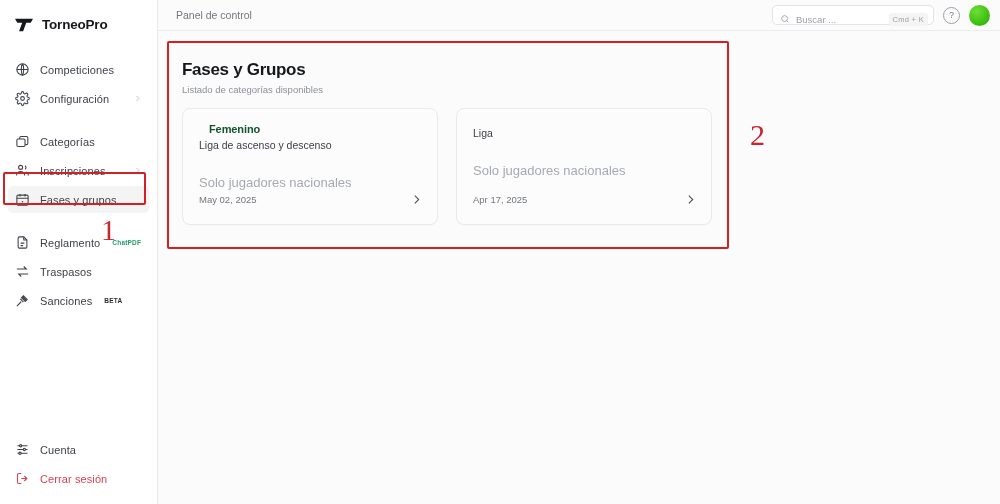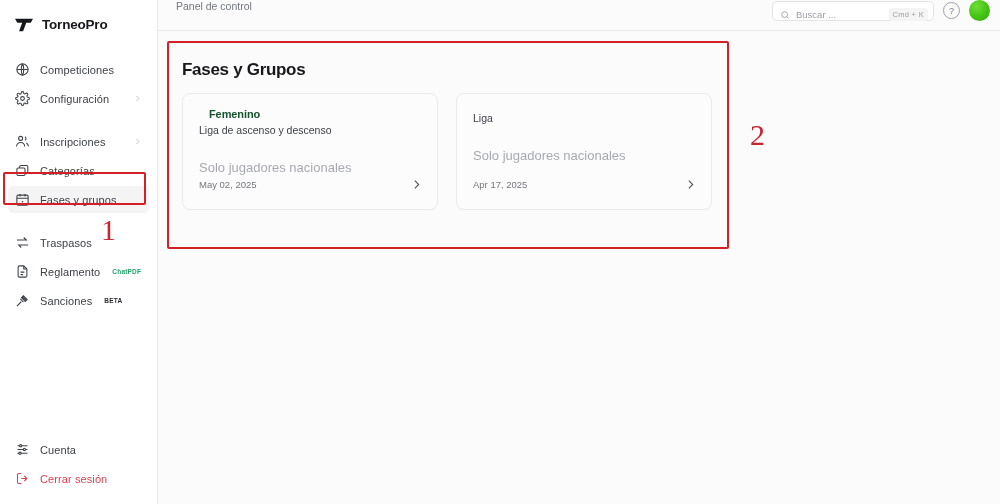--- a/index.html
+++ b/index.html
@@ -54,21 +54,21 @@
 
   .sidebar-footer { margin-top: auto; padding: 0 8px 10px 8px; }
   .nav-item.logout .lbl, .nav-item.logout .ico { color: #d94352; }
 
   
   .main { flex: 1 1 auto; height: 504px; background: #fbfbfb; display: flex; flex-direction: column; }
   .topbar {
     height: 31px; flex: 0 0 31px;
     background: #fbfbfb;
     border-bottom: 1px solid #ececee;
-    display: flex; align-items: flex-start;
+    display: flex; align-items: center;
     padding: 0 10px 0 18px;
   }
   .breadcrumb { font-size: 10.5px; color: #73777e; }
   .topbar-right { margin-left: auto; display: flex; align-items: center; gap: 9px; }
   .search-box {
     width: 162px; height: 20px;
     background: #ffffff; border: 1px solid #e4e4e7;
     border-radius: 5px; display: flex; align-items: center;
     padding: 8px 5px 0 7px; gap: 6px;
   }
@@ -168,65 +168,65 @@
               <path d="M9 5l7 7-7 7"></path>
             </svg>
         </div>
       </div>
 
       <div class="nav-sep"></div>
 
       <div class="nav-group">
         <div class="nav-item">
           <svg class="ico" viewBox="0 0 24 24" fill="none" stroke="currentColor" stroke-width="1.7">
+            <rect x="3" y="8" width="13" height="12" rx="2"></rect>
+              <path d="M7.5 8V6a2 2 0 0 1 2-2h9a2 2 0 0 1 2 2v9a2 2 0 0 1-2 2h-2"></path>
+          </svg>
+          <span class="lbl">Categorías</span>
+        </div>
+
+        <div class="nav-item">
+          <svg class="ico" viewBox="0 0 24 24" fill="none" stroke="currentColor" stroke-width="1.7">
             <circle cx="9" cy="7" r="3.2"></circle>
               <path d="M2.5 20a6.5 6.5 0 0 1 13 0"></path>
               <path d="M16 4.5a3.2 3.2 0 0 1 0 5.6M18 14.5a6 6 0 0 1 3.5 5.5"></path>
           </svg>
           <span class="lbl">Inscripciones</span>
           <svg class="chev" viewBox="0 0 24 24" fill="none" stroke="currentColor" stroke-width="2.4">
               <path d="M9 5l7 7-7 7"></path>
             </svg>
         </div>
 
-        <div class="nav-item">
-          <svg class="ico" viewBox="0 0 24 24" fill="none" stroke="currentColor" stroke-width="1.7">
-            <rect x="3" y="8" width="13" height="12" rx="2"></rect>
-              <path d="M7.5 8V6a2 2 0 0 1 2-2h9a2 2 0 0 1 2 2v9a2 2 0 0 1-2 2h-2"></path>
-          </svg>
-          <span class="lbl">Categorías</span>
-        </div>
-
         <div class="nav-item active">
           <svg class="ico" viewBox="0 0 24 24" fill="none" stroke="currentColor" stroke-width="1.7">
             <rect x="3" y="5" width="18" height="16" rx="2"></rect>
               <path d="M3 10h18M8 3v4M16 3v4"></path>
               <circle cx="12" cy="15.5" r="1.2" fill="currentColor" stroke="none"></circle>
           </svg>
           <span class="lbl">Fases y grupos</span>
         </div>
       </div>
 
       <div class="nav-sep"></div>
 
       <div class="nav-group">
         <div class="nav-item">
           <svg class="ico" viewBox="0 0 24 24" fill="none" stroke="currentColor" stroke-width="1.7">
-            <path d="M3 8h15l-4-4M21 16H6l4 4"></path>
-          </svg>
-          <span class="lbl">Traspasos</span>
-        </div>
-
-        <div class="nav-item">
-          <svg class="ico" viewBox="0 0 24 24" fill="none" stroke="currentColor" stroke-width="1.7">
             <path d="M14 3H7a2 2 0 0 0-2 2v14a2 2 0 0 0 2 2h10a2 2 0 0 0 2-2V8z"></path>
               <path d="M14 3v5h5M9 13h6M9 17h4"></path>
           </svg>
           <span class="lbl">Reglamento</span>
           <span class="badge-sup badge-green">ChatPDF</span>
+        </div>
+
+        <div class="nav-item">
+          <svg class="ico" viewBox="0 0 24 24" fill="none" stroke="currentColor" stroke-width="1.7">
+            <path d="M3 8h15l-4-4M21 16H6l4 4"></path>
+          </svg>
+          <span class="lbl">Traspasos</span>
         </div>
 
         <div class="nav-item">
           <svg class="ico" viewBox="0 0 24 24" fill="none" stroke="currentColor" stroke-width="1.7">
             <path d="M3 21l7-7M8.5 9.5l5 5M12 6l6 6M10.5 7.5l3-3 6 6-3 3z"></path>
           </svg>
           <span class="lbl">Sanciones</span>
           <span class="badge-sup badge-dark">BETA</span>
         </div>
       </div>
@@ -269,20 +269,21 @@
         <div class="help-btn">
           <span>?</span>
         </div>
         <div class="avatar"></div>
       </div>
     </header>
 
     <div class="content">
       <div class="panel">
         <h1 class="panel-title">Fases y Grupos</h1>
+        <p class="panel-sub">Listado de categorías disponibles</p>
 
         <div class="cards">
 
           <div class="card">
             <div class="card-title">Femenino</div>
             <div class="card-sub">Liga de ascenso y descenso</div>
             <div class="card-note">Solo jugadores nacionales</div>
             <div class="card-foot">
               <span class="card-date">May 02, 2025</span>
               <svg class="card-chev" viewBox="0 0 24 24" fill="none" stroke="currentColor" stroke-width="2">

